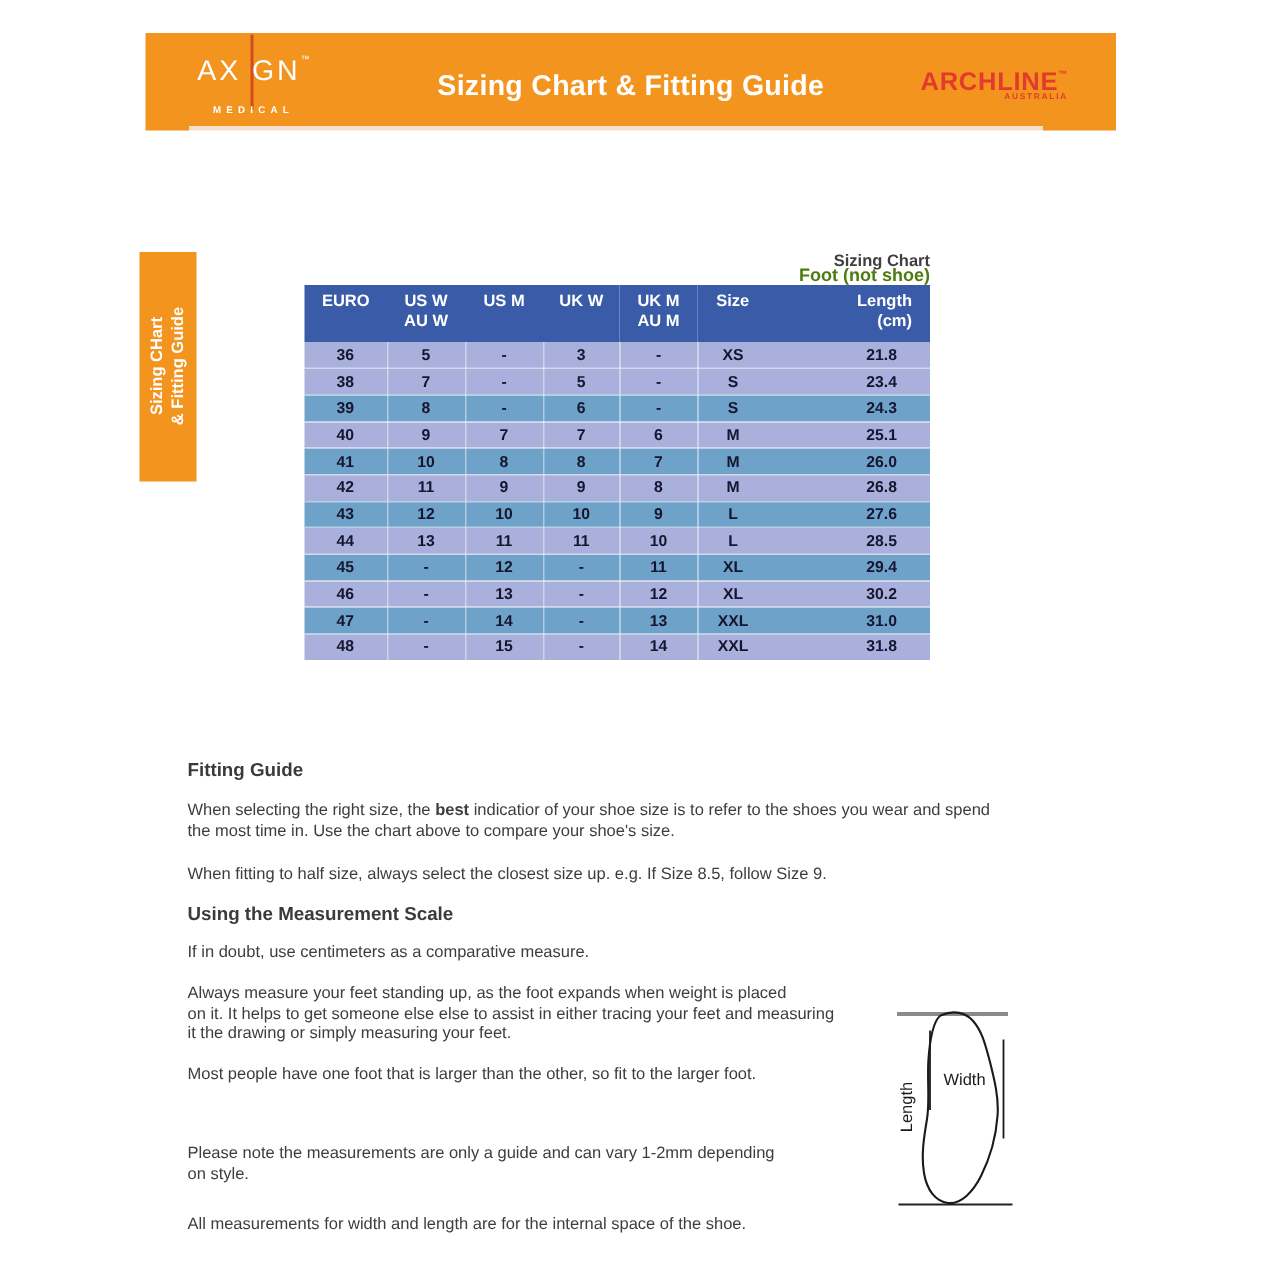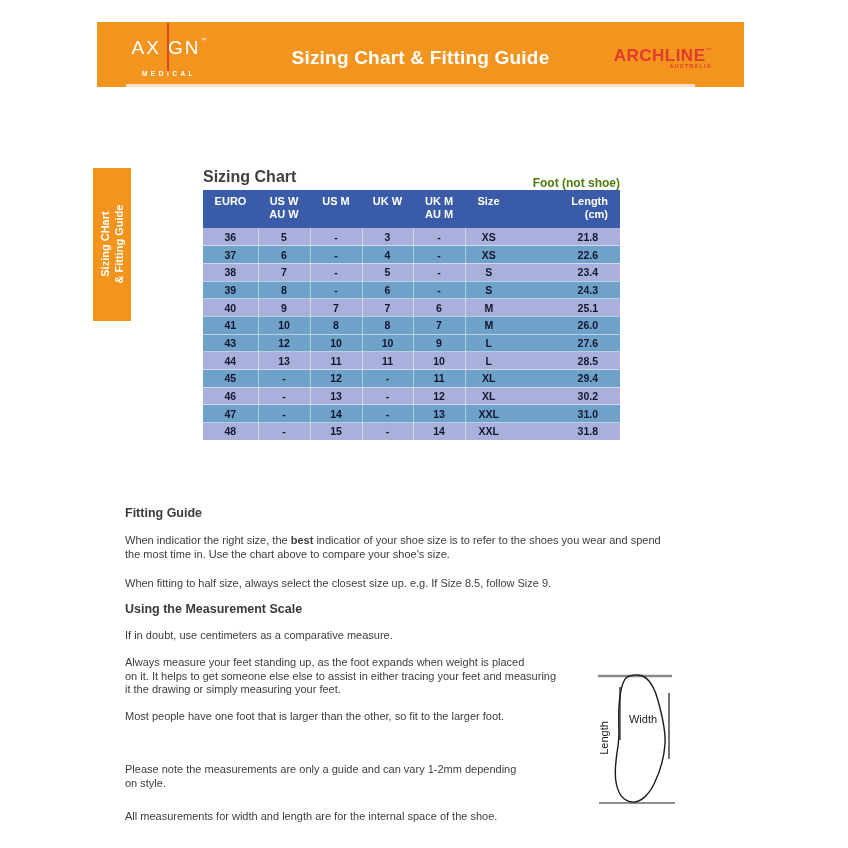--- a/index.html
+++ b/index.html
@@ -38,22 +38,22 @@
   .archline-tm { font-size:6px; vertical-align:9px; }
   .archline-sub { font-size:5.5px; font-weight:700; letter-spacing:1.2px; margin-top:-2px; }
 
   
   .side-tab { position:absolute; left:93px; top:168px; width:38px; height:153px; background:var(--orange); }
   .side-tab-text { position:absolute; left:-57px; top:57px; width:152px; height:38px;
     transform:rotate(-90deg); display:flex; align-items:center; justify-content:center;
     color:#fff; font-weight:700; font-size:11px; line-height:14px; text-align:center; white-space:pre-line; }
 
   
-  .chart-title { position:absolute; left:203px; top:168px; width:417px; text-align:left;
-    font-size:16px; font-weight:700; color:#3F3F3F; }
+  .chart-title { position:absolute; left:203px; top:168px; width:417px; text-align:right;
+    font-size:11px; font-weight:700; color:#3F3F3F; }
   .foot-label { position:absolute; left:452px; top:176px; width:168px; text-align:right;
     font-size:12px; font-weight:700; color:#4d7c0f; }
 
   table.sizing { position:absolute; left:203px; top:190px; width:417px;
     border-collapse:collapse; table-layout:fixed; }
   table.sizing th { height:38px; background:var(--table-header); color:#fff;
     font-size:11px; font-weight:700; vertical-align:top; padding-top:5px; text-align:center;margin-left:24px; }
   table.sizing th .hl { line-height:13px; min-height:13px; }
   table.sizing td { height:17.7px; text-align:center; font-size:10.5px; font-weight:700;
     color:var(--cell-text); border-bottom:1px solid rgba(255,255,255,0.5); }
@@ -144,29 +144,20 @@
   <tbody>
       <tr class="row-b">
         <td class="sep">36</td>
         <td class="sep">5</td>
         <td class="sep">-</td>
         <td class="sep">3</td>
         <td class="sep">-</td>
         <td>XS</td>
         <td class="col-last">21.8</td>
       </tr>
-      <tr class="row-a">
-        <td class="sep">37</td>
-        <td class="sep">6</td>
-        <td class="sep">-</td>
-        <td class="sep">4</td>
-        <td class="sep">-</td>
-        <td>XS</td>
-        <td class="col-last">22.6</td>
-      </tr>
       <tr class="row-b">
         <td class="sep">38</td>
         <td class="sep">7</td>
         <td class="sep">-</td>
         <td class="sep">5</td>
         <td class="sep">-</td>
         <td>S</td>
         <td class="col-last">23.4</td>
       </tr>
       <tr class="row-a">
@@ -189,20 +180,29 @@
       </tr>
       <tr class="row-a">
         <td class="sep">41</td>
         <td class="sep">10</td>
         <td class="sep">8</td>
         <td class="sep">8</td>
         <td class="sep">7</td>
         <td>M</td>
         <td class="col-last">26.0</td>
       </tr>
+      <tr class="row-b">
+        <td class="sep">42</td>
+        <td class="sep">11</td>
+        <td class="sep">9</td>
+        <td class="sep">9</td>
+        <td class="sep">8</td>
+        <td>M</td>
+        <td class="col-last">26.8</td>
+      </tr>
       <tr class="row-a">
         <td class="sep">43</td>
         <td class="sep">12</td>
         <td class="sep">10</td>
         <td class="sep">10</td>
         <td class="sep">9</td>
         <td>L</td>
         <td class="col-last">27.6</td>
       </tr>
       <tr class="row-b">
@@ -247,21 +247,21 @@
         <td class="sep">15</td>
         <td class="sep">-</td>
         <td class="sep">14</td>
         <td>XXL</td>
         <td class="col-last">31.8</td>
       </tr>
     </tbody>
 </table>
 
 <div class="sec-heading" style="top:506px">Fitting Guide</div>
-<div class="para" style="top:534px"><span>When indicatior the right size, the </span><span class="b">best</span><span> indicatior of your shoe size is to refer to the shoes you wear and spend
+<div class="para" style="top:534px"><span>When selecting the right size, the </span><span class="b">best</span><span> indicatior of your shoe size is to refer to the shoes you wear and spend
 the most time in. Use the chart above to compare your shoe's size.</span></div>
 <div class="para" style="top:577px">When fitting to half size, always select the closest size up. e.g. If Size 8.5, follow Size 9.</div>
 
 <div class="sec-heading" style="top:602px">Using the Measurement Scale</div>
 <div class="para" style="top:629px">If in doubt, use centimeters as a comparative measure.</div>
 <div class="para narrow" style="top:656px">Always measure your feet standing up, as the foot expands when weight is placed
 on it. It helps to get someone else else to assist in either tracing your feet and measuring
 it the drawing or simply measuring your feet.</div>
 <div class="para" style="top:710px">Most people have one foot that is larger than the other, so fit to the larger foot.</div>
 <div class="para" style="top:810px">All measurements for width and length are for the internal space of the shoe.</div>

